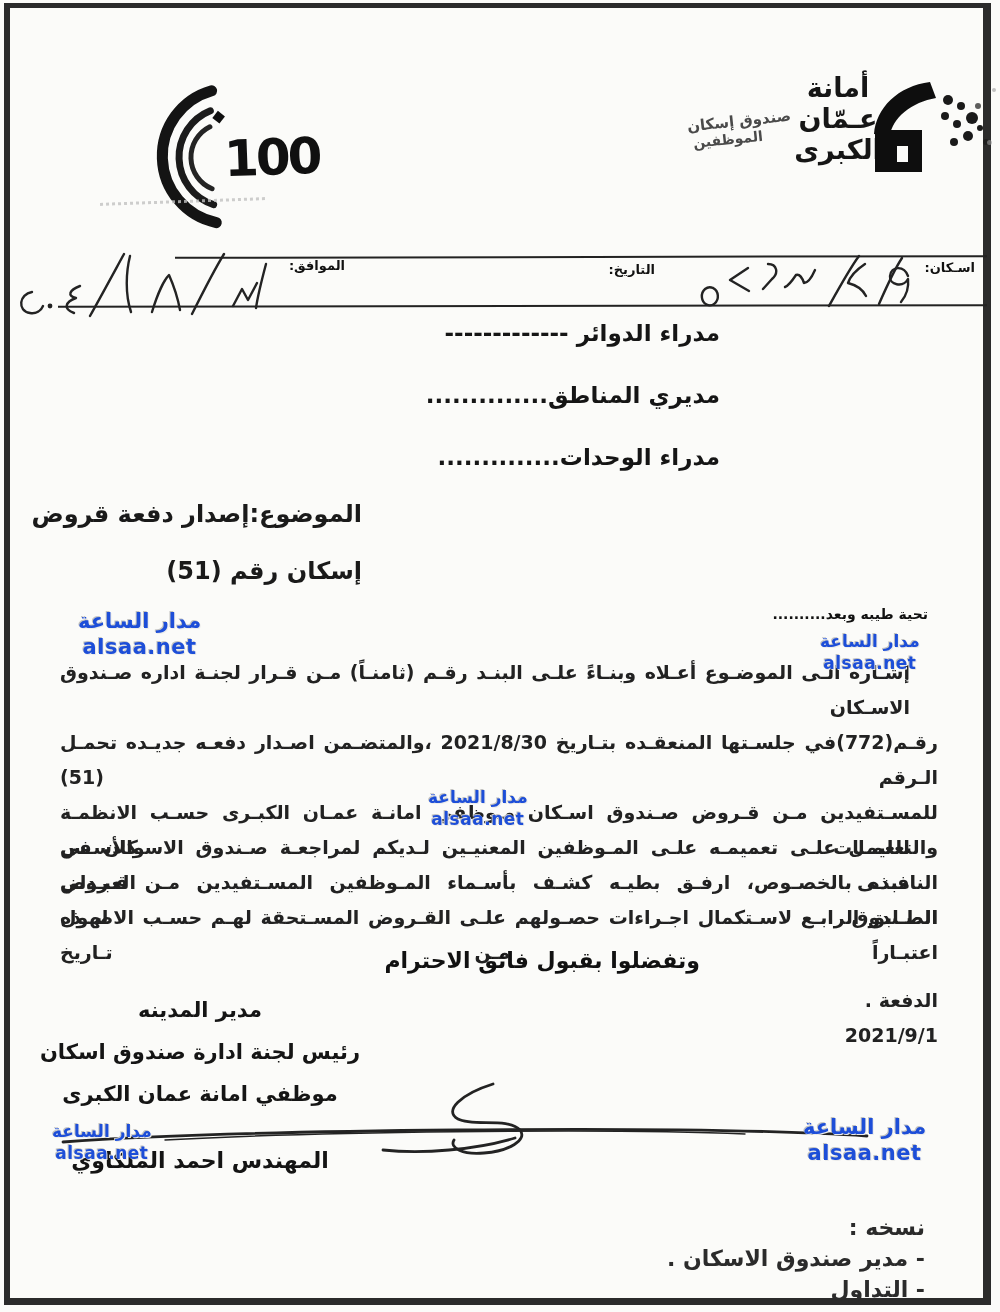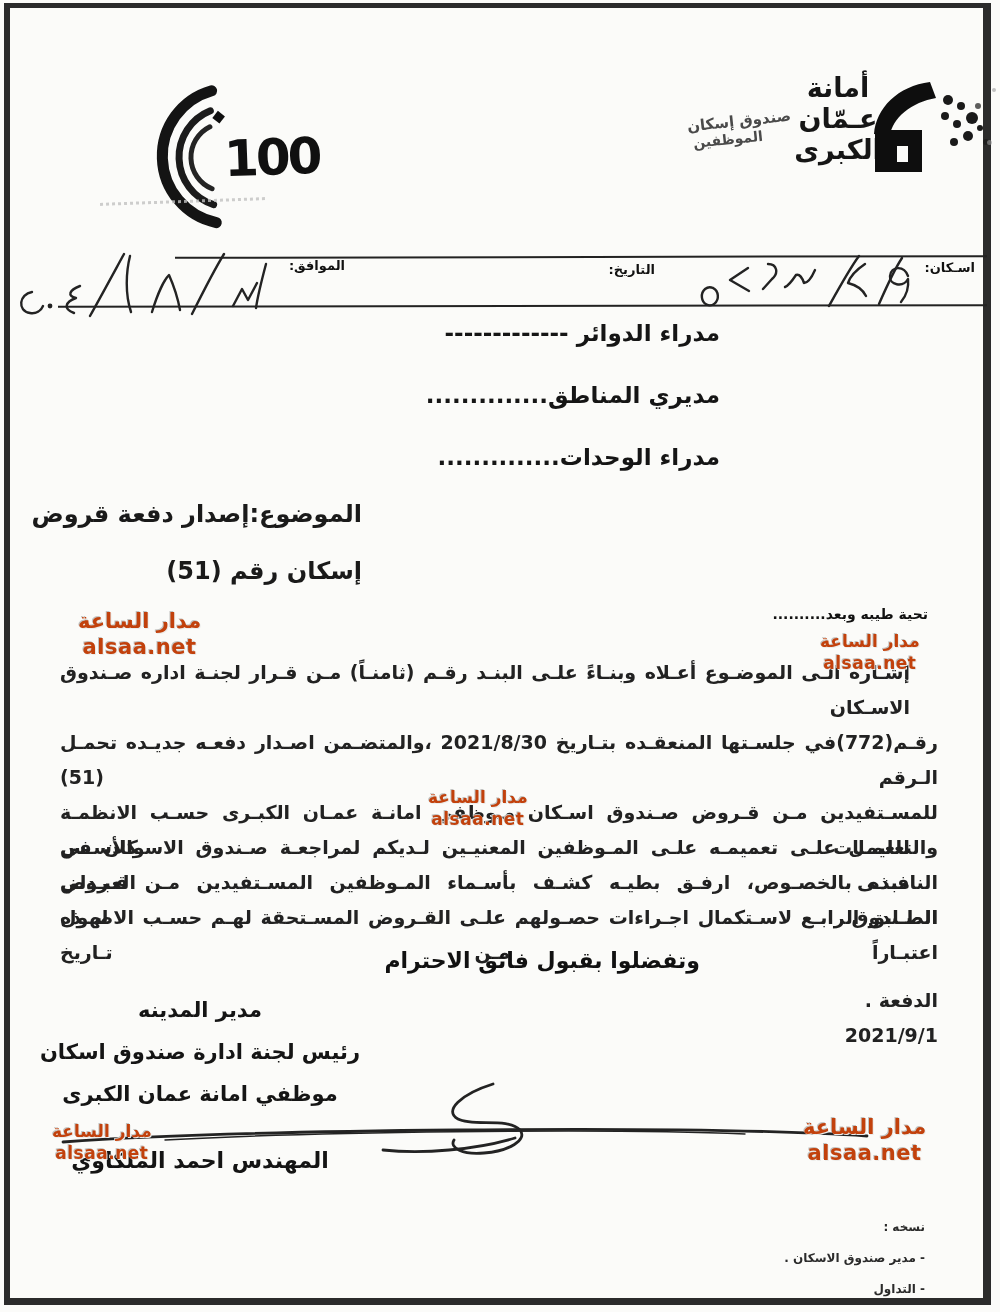--- a/index.html
+++ b/index.html
@@ -54,23 +54,23 @@
   .closing{top:930px;right:300px;font-weight:700;font-size:22px;color:#111;margin-top:18px;}
   
   .sig-block{top:998px;left:35px;width:330px;text-align:center;
     font-weight:700;font-size:21px;color:#151515;}
   .sig-block div{margin-bottom:18px;line-height:24px;}
   .sig-scrawl{top:1078px;left:45px;width:840px;height:100px;}
   .sig-name{top:1148px;left:35px;width:330px;text-align:center;
     font-weight:700;font-size:22px;color:#141414;}
   
   .copies{top:1212px;right:75px;text-align:right;font-weight:700;
-    font-size:12px;line-height:31px;color:#2b2b2b;}
-  
-  .wm{position:absolute;text-align:center;font-weight:700;color:#c2410c;
+    font-size:22px;line-height:31px;color:#2b2b2b;}
+  
+  .wm{position:absolute;text-align:center;font-weight:700;color:#1d4ed8;
     text-shadow:1px 1px 0 #ececea,-1px -1px 0 #c3c3c1;pointer-events:none;}
   .wm .n{letter-spacing:.5px;}
   .wm1{top:608px;left:78px;font-size:21px;line-height:26px;}
   .wm2{top:630px;left:820px;font-size:17px;line-height:22px;}
   .wm3{top:786px;left:428px;font-size:17px;line-height:22px;}
   .wm4{top:1114px;left:803px;font-size:21px;line-height:26px;}
   .wm5{top:1120px;left:52px;font-size:17px;line-height:22px;}
   .speck{position:absolute;background:#9a9a9a;border-radius:50%;opacity:.6;}
 </style>
 </head>

